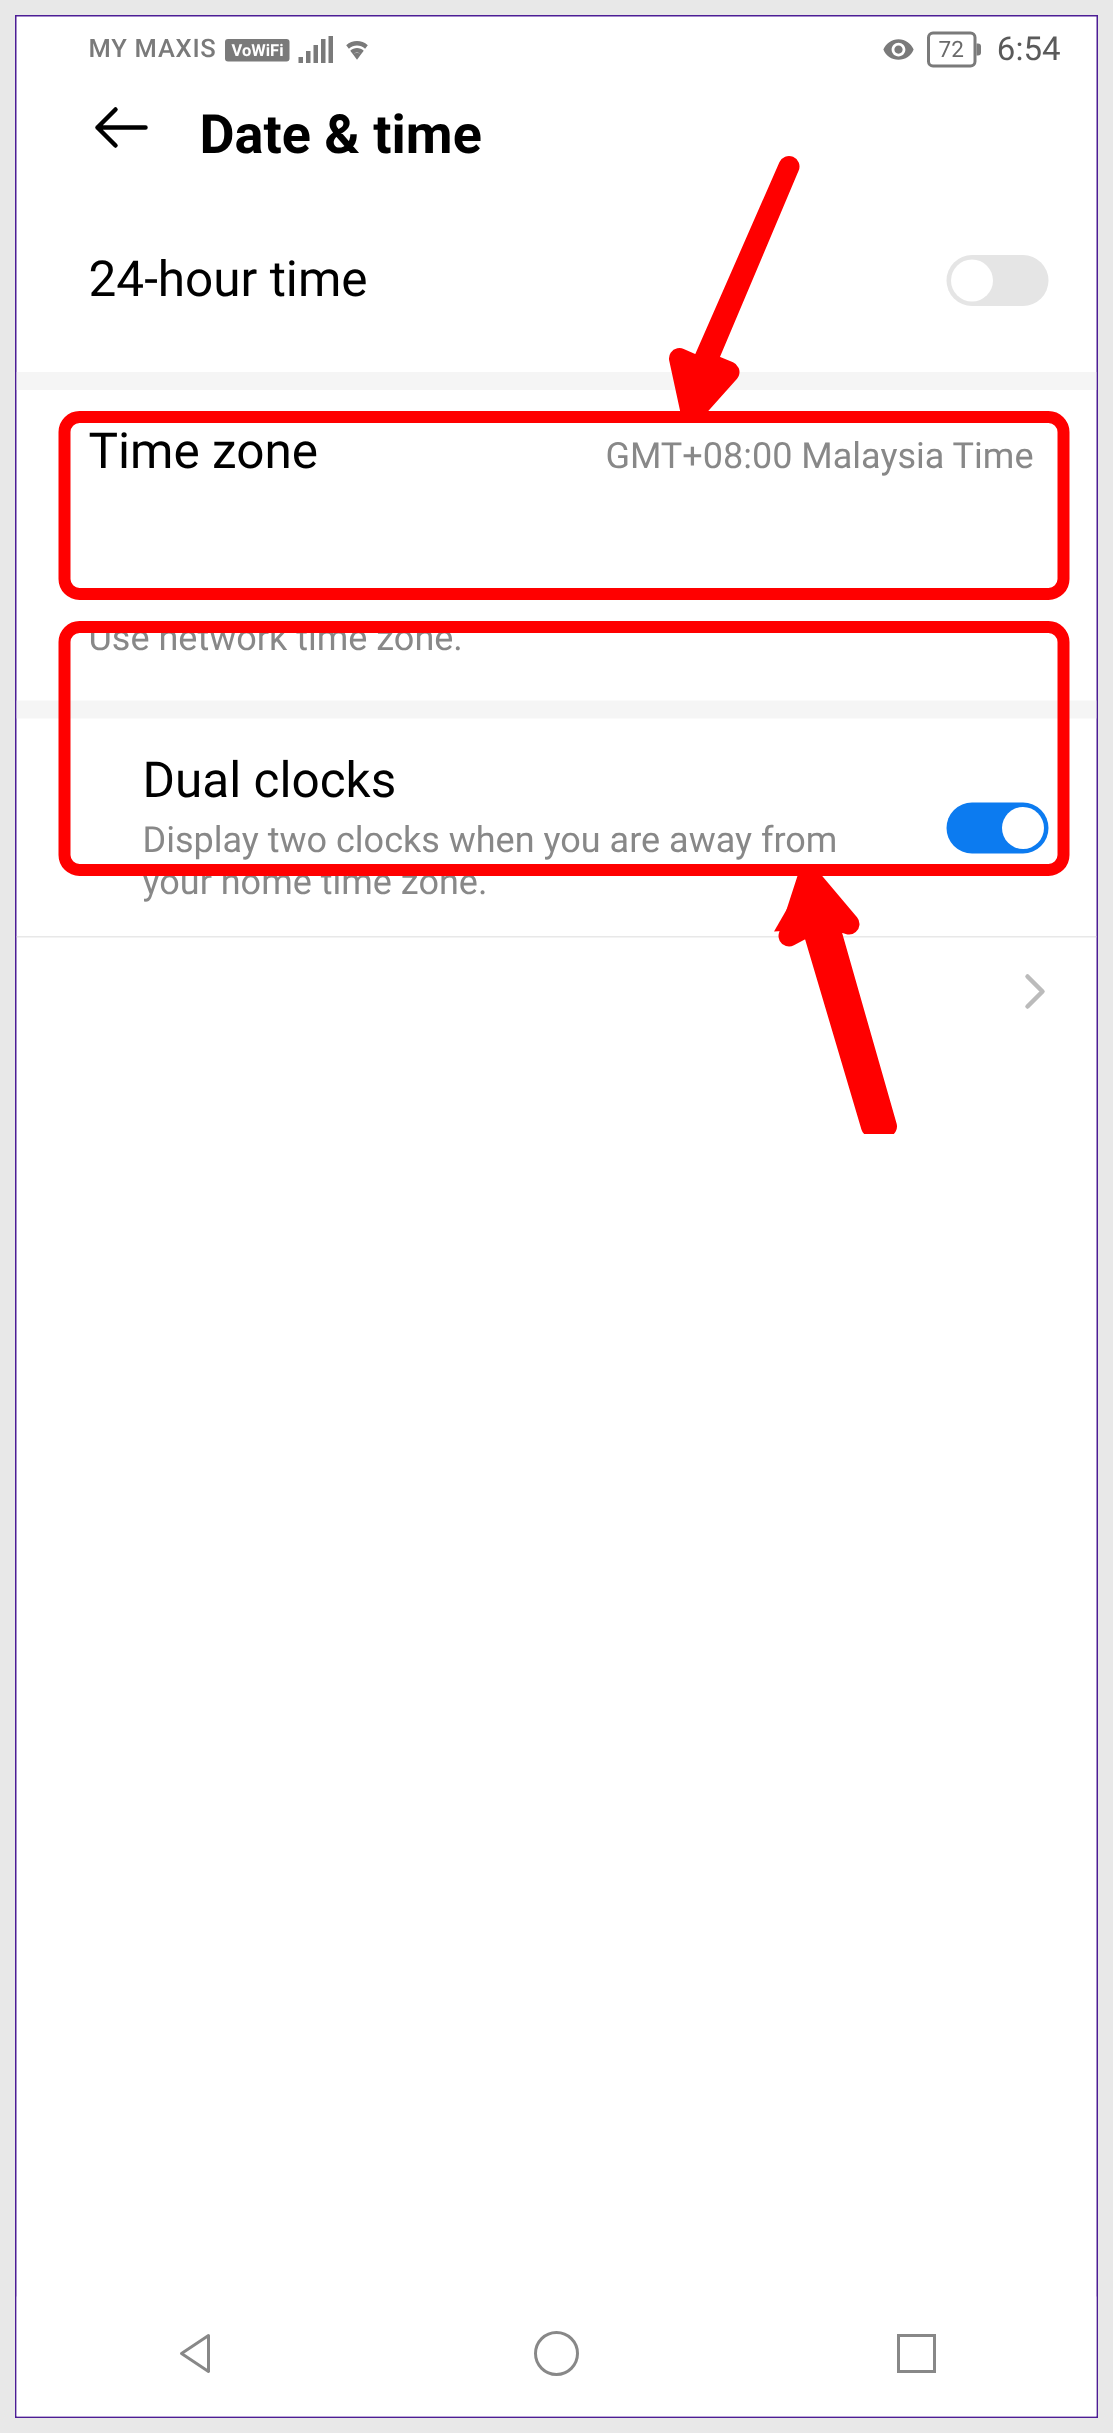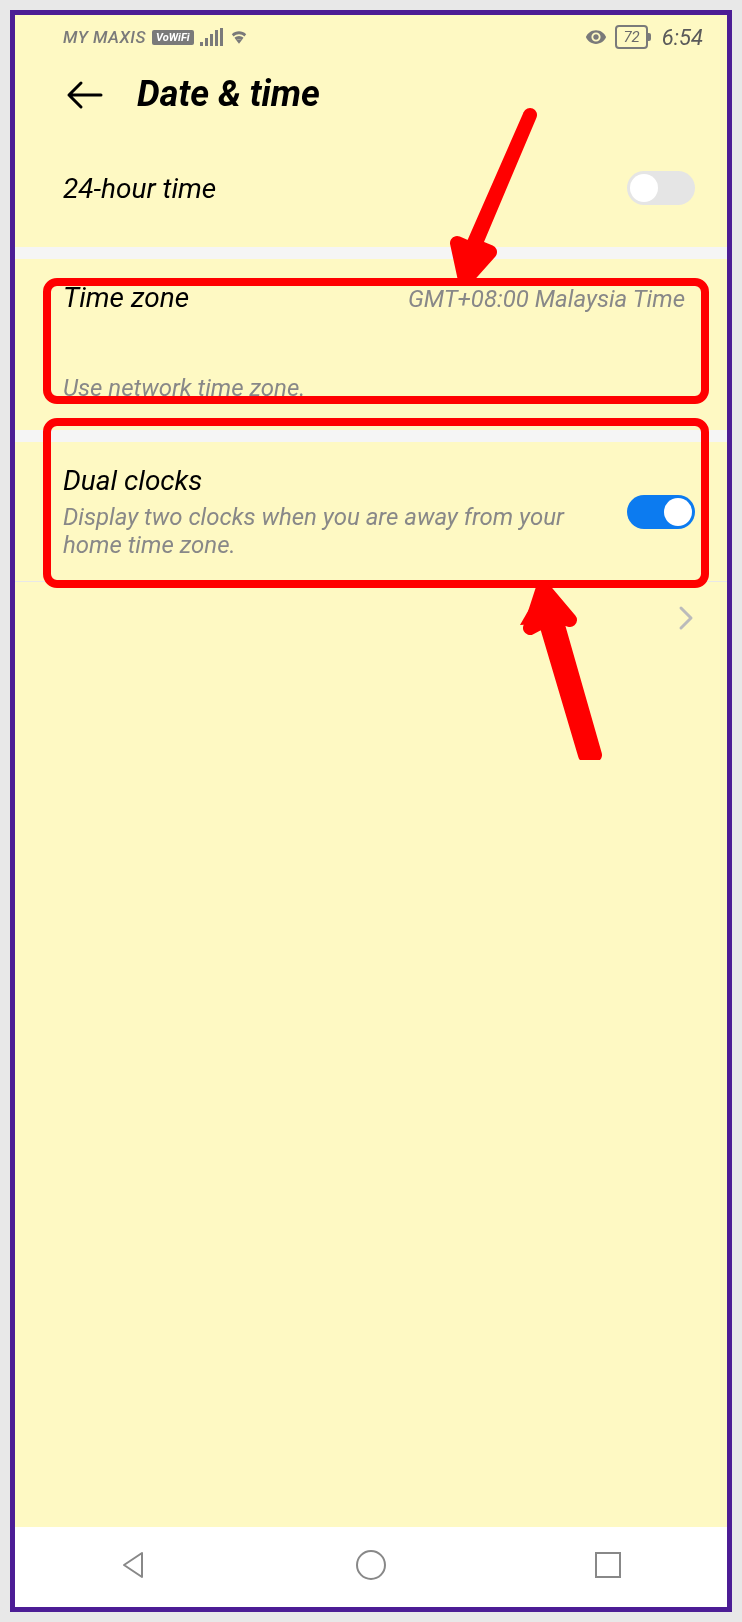--- a/index.html
+++ b/index.html
@@ -14,24 +14,23 @@
       font-family: -apple-system, BlinkMacSystemFont, 'Segoe UI', Roboto, sans-serif;
       position: relative;
       overflow: hidden;
     }
     .phone-frame {
       position: absolute;
       top: 10px;
       left: 10px;
       right: 10px;
       bottom: 10px;
-      background: #fef9c3;
-      border: 5px solid #4c1d95;
+      background: #ffffff;
+      border: 1px solid #4c1d95;
       overflow: hidden;
-      font-style: italic;
     }
     .status-bar {
       display: flex;
       justify-content: space-between;
       align-items: center;
       padding: 10px 24px 10px 48px;
       height: 44px;
       font-size: 18px;
       color: #7a7a7a;
     }
@@ -102,21 +101,21 @@
       background: #7a7a7a;
       border-radius: 0 2px 2px 0;
     }
     .time-text {
       font-size: 22px;
       color: #5a5a5a;
       margin-left: 6px;
     }
     .header {
       display: flex;
-      align-items: flex-end;
+      align-items: flex-start;
       padding: 14px 24px 14px 50px;
       gap: 32px;
     }
     .back-arrow svg {
       width: 40px;
       height: 32px;
     }
     .page-title {
       font-size: 36px;
       font-weight: 700;
@@ -132,21 +131,21 @@
       border-bottom: 1px solid #e8e8e8;
     }
     .section-gap {
       height: 12px;
       background: #f5f5f5;
     }
     .setting-text {
       flex: 1;
     }
     .setting-title {
-      font-size: 28px;
+      font-size: 33px;
       color: #000;
       font-weight: 400;
     }
     .setting-subtitle {
       font-size: 24px;
       color: #888;
       margin-top: 6px;
     }
     .setting-value {
       font-size: 24px;
@@ -182,20 +181,21 @@
     }
     .chevron svg {
       width: 18px;
       height: 28px;
       margin-left: 16px;
     }
     .timezone-item {
       flex-direction: column;
       align-items: stretch;
       padding: 22px 42px 28px 48px;
+      gap: 30px;
     }
     .timezone-top {
       display: flex;
       justify-content: space-between;
       align-items: baseline;
     }
     .timezone-desc {
       margin-top: 60px;
       font-size: 24px;
       color: #888;
@@ -315,21 +315,21 @@
     <div class="timezone-top">
       <div class="setting-title">Time zone</div>
       <div class="setting-value">GMT+08:00 Malaysia Time</div>
     </div>
     <div class="timezone-desc">Use network time zone.</div>
   </div>
 
   <div class="section-gap"></div>
 
   <div class="setting-item divider-below">
-    <div class="setting-text" style="padding-right:30px;">
+    <div class="setting-text" style="padding-right:30px;margin-left:36px;">
       <div class="setting-title">Dual clocks</div>
       <div class="setting-subtitle">Display two clocks when you are away from your home time zone.</div>
     </div>
     <div class="toggle toggle-on">
       <div class="toggle-knob"></div>
     </div>
   </div>
 
   <div class="setting-item">
     <div class="setting-text">

